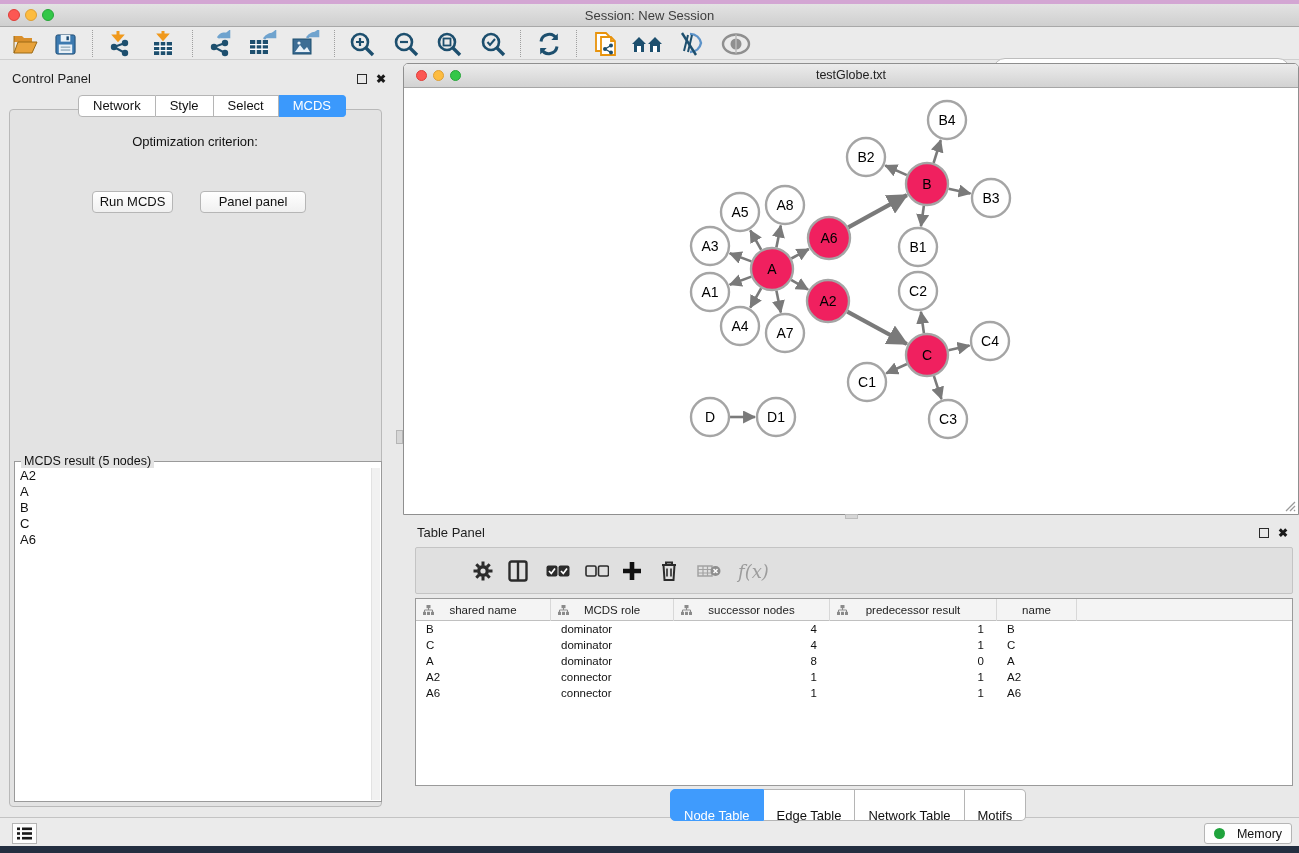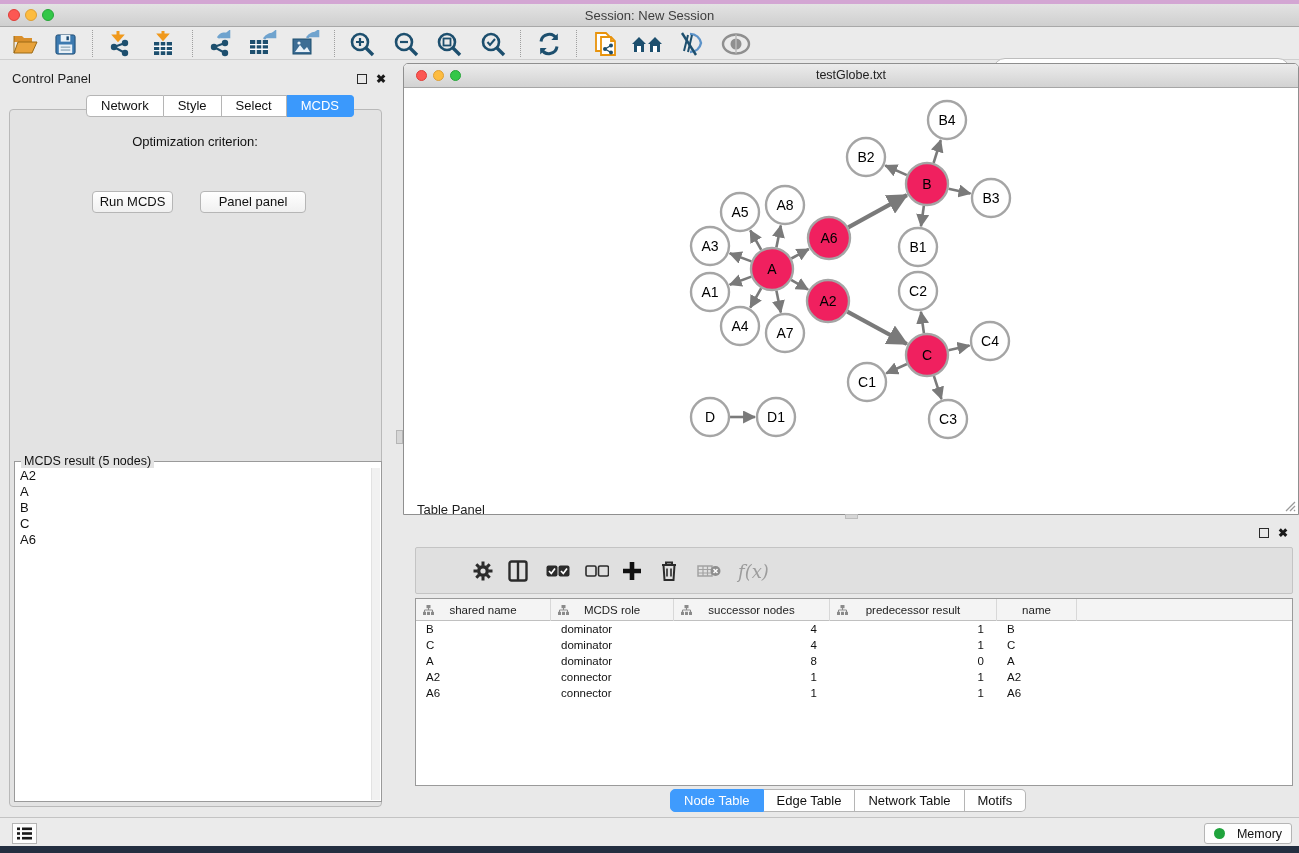--- a/index.html
+++ b/index.html
@@ -35,21 +35,21 @@
 
   
   .cp-title { position:absolute; left:12px; top:71px; font-size:13px; color:#1e1e1e; }
   .panel-btn { position:absolute; font-size:12px; color:#1a1a1a; font-weight:bold; }
   .float-glyph { width:10px; height:10px; border:1.6px solid #2a2a2a; display:inline-block; }
   .cp-body { position:absolute; left:9px; top:109px; width:373px; height:698px;
       border:1px solid #b9b9b9; border-radius:4px; background:#e3e3e3; }
   .cp-tabs { position:absolute; left:78px; top:95px; height:22px; display:flex; z-index:3; }
   .cp-tab { height:22px; line-height:20px; padding:0 14px; font-size:13px; color:#111;
       background:#fff; border:1px solid #b5b5b5; border-left:none; text-align:center; }
-  .cp-tab:first-child { border-left:1px solid #b5b5b5; border-radius:4px 0 0 4px;margin-left:8px; }
+  .cp-tab:first-child { border-left:1px solid #b5b5b5; border-radius:4px 0 0 4px; }
   .cp-tab:last-child { border-radius:0 4px 4px 0; }
   .cp-tab.active { background:#3b99fc; border-color:#3b99fc; color:#fff; }
   .opt-label { position:absolute; left:0; width:390px; top:134px; text-align:center;
       font-size:13px; color:#111; }
   .dropdown { position:absolute; left:43px; top:156px; width:313px; height:24px; background:#fff;
       border:1px solid #b3b3b3; border-radius:4px; }
   .dropdown .dd-text { position:absolute; left:9px; top:4px; font-size:13px; color:#111; }
   .dd-stepper { position:absolute; right:1px; top:1px; width:20px; height:20px; border-radius:3px;
       background:linear-gradient(#5fabfc,#2181f4); }
   .dd-stepper .up, .dd-stepper .dn { position:absolute; left:5px; width:0; height:0;
@@ -80,39 +80,39 @@
   .ntl.green  { left:46px; background:#33c748; border:1px solid #27a53a; }
   .net-title { position:absolute; left:0; right:0; top:4px; text-align:center; font-size:12.5px; color:#222; }
   .net-canvas { position:absolute; left:0; top:24px; right:0; bottom:0; background:#fff; overflow:hidden; }
   .resize-grip { position:absolute; right:2px; bottom:2px; }
   .splitter-v { position:absolute; left:396px; top:430px; width:7px; height:14px;
       background:#d6d6d6; border:1px solid #b5b5b5; }
   .splitter-h { position:absolute; left:845px; top:514px; width:13px; height:5px;
       background:#d6d6d6; border:1px solid #bdbdbd; }
 
   
-  .tp-title { position:absolute; left:417px; top:502px; font-size:13px; color:#1e1e1e; }
+  .tp-title { position:absolute; left:417px; top:525px; font-size:13px; color:#1e1e1e; }
   .tp-toolbar { position:absolute; left:415px; top:547px; width:878px; height:47px;
       background:#e0e0e0; border:1px solid #c4c4c4; border-radius:2px; }
   .tp-icon { position:absolute; top:9px; height:28px; display:flex; align-items:center;
       justify-content:center;margin-left:44px; }
   .fx { font-family:"DejaVu Serif", serif; font-style:italic; font-size:18px; color:#9c9c9c; }
   .tbl { position:absolute; left:415px; top:598px; width:878px; height:188px; background:#fff;
       border:1px solid #9a9a9a; overflow:hidden; }
   .tbl-header { position:absolute; left:0; top:0; right:0; height:22px; background:#f4f4f4;
       border-bottom:1px solid #c0c0c0; display:flex; }
   .th { position:relative; height:22px; border-right:1px solid #d8d8d8; font-size:11.5px;
       color:#222; display:flex; align-items:center; justify-content:center; }
   .th .hier { position:absolute; left:7px; top:6px; }
   .tbl-rows { position:absolute; left:0; top:22px; right:0; bottom:0; }
   .tr { display:flex; height:16px; }
   .td { font-size:11.5px; color:#111; line-height:16px; overflow:hidden; white-space:nowrap; }
 
   .bottom-tabs { position:absolute; left:670px; top:789px; height:23px; display:flex; z-index:2; }
-  .bt-tab { height:23px; line-height:21px; padding:0 13px; font-size:13px; color:#111;
+  .bt-tab { height:23px; line-height:21px; padding:15px 13px; font-size:13px; color:#111;
       background:#fff; border:1px solid #b5b5b5; border-left:none; }
   .bt-tab:first-child { border-left:1px solid #b5b5b5; border-radius:5px 0 0 5px; }
   .bt-tab:last-child { border-radius:0 5px 5px 0; }
   .bt-tab.active { background:#3f9bfd; border-color:#3f9bfd; color:#fff; }
 
   
   .statusbar { position:absolute; left:0; top:817px; width:1299px; height:29px; background:#ebebeb;
       border-top:1px solid #c3c3c3; }
   .list-btn { position:absolute; left:12px; top:5px; width:25px; height:21px; background:#fdfdfd;
       border:1px solid #b5b5b5; display:flex; align-items:center; justify-content:center; }

